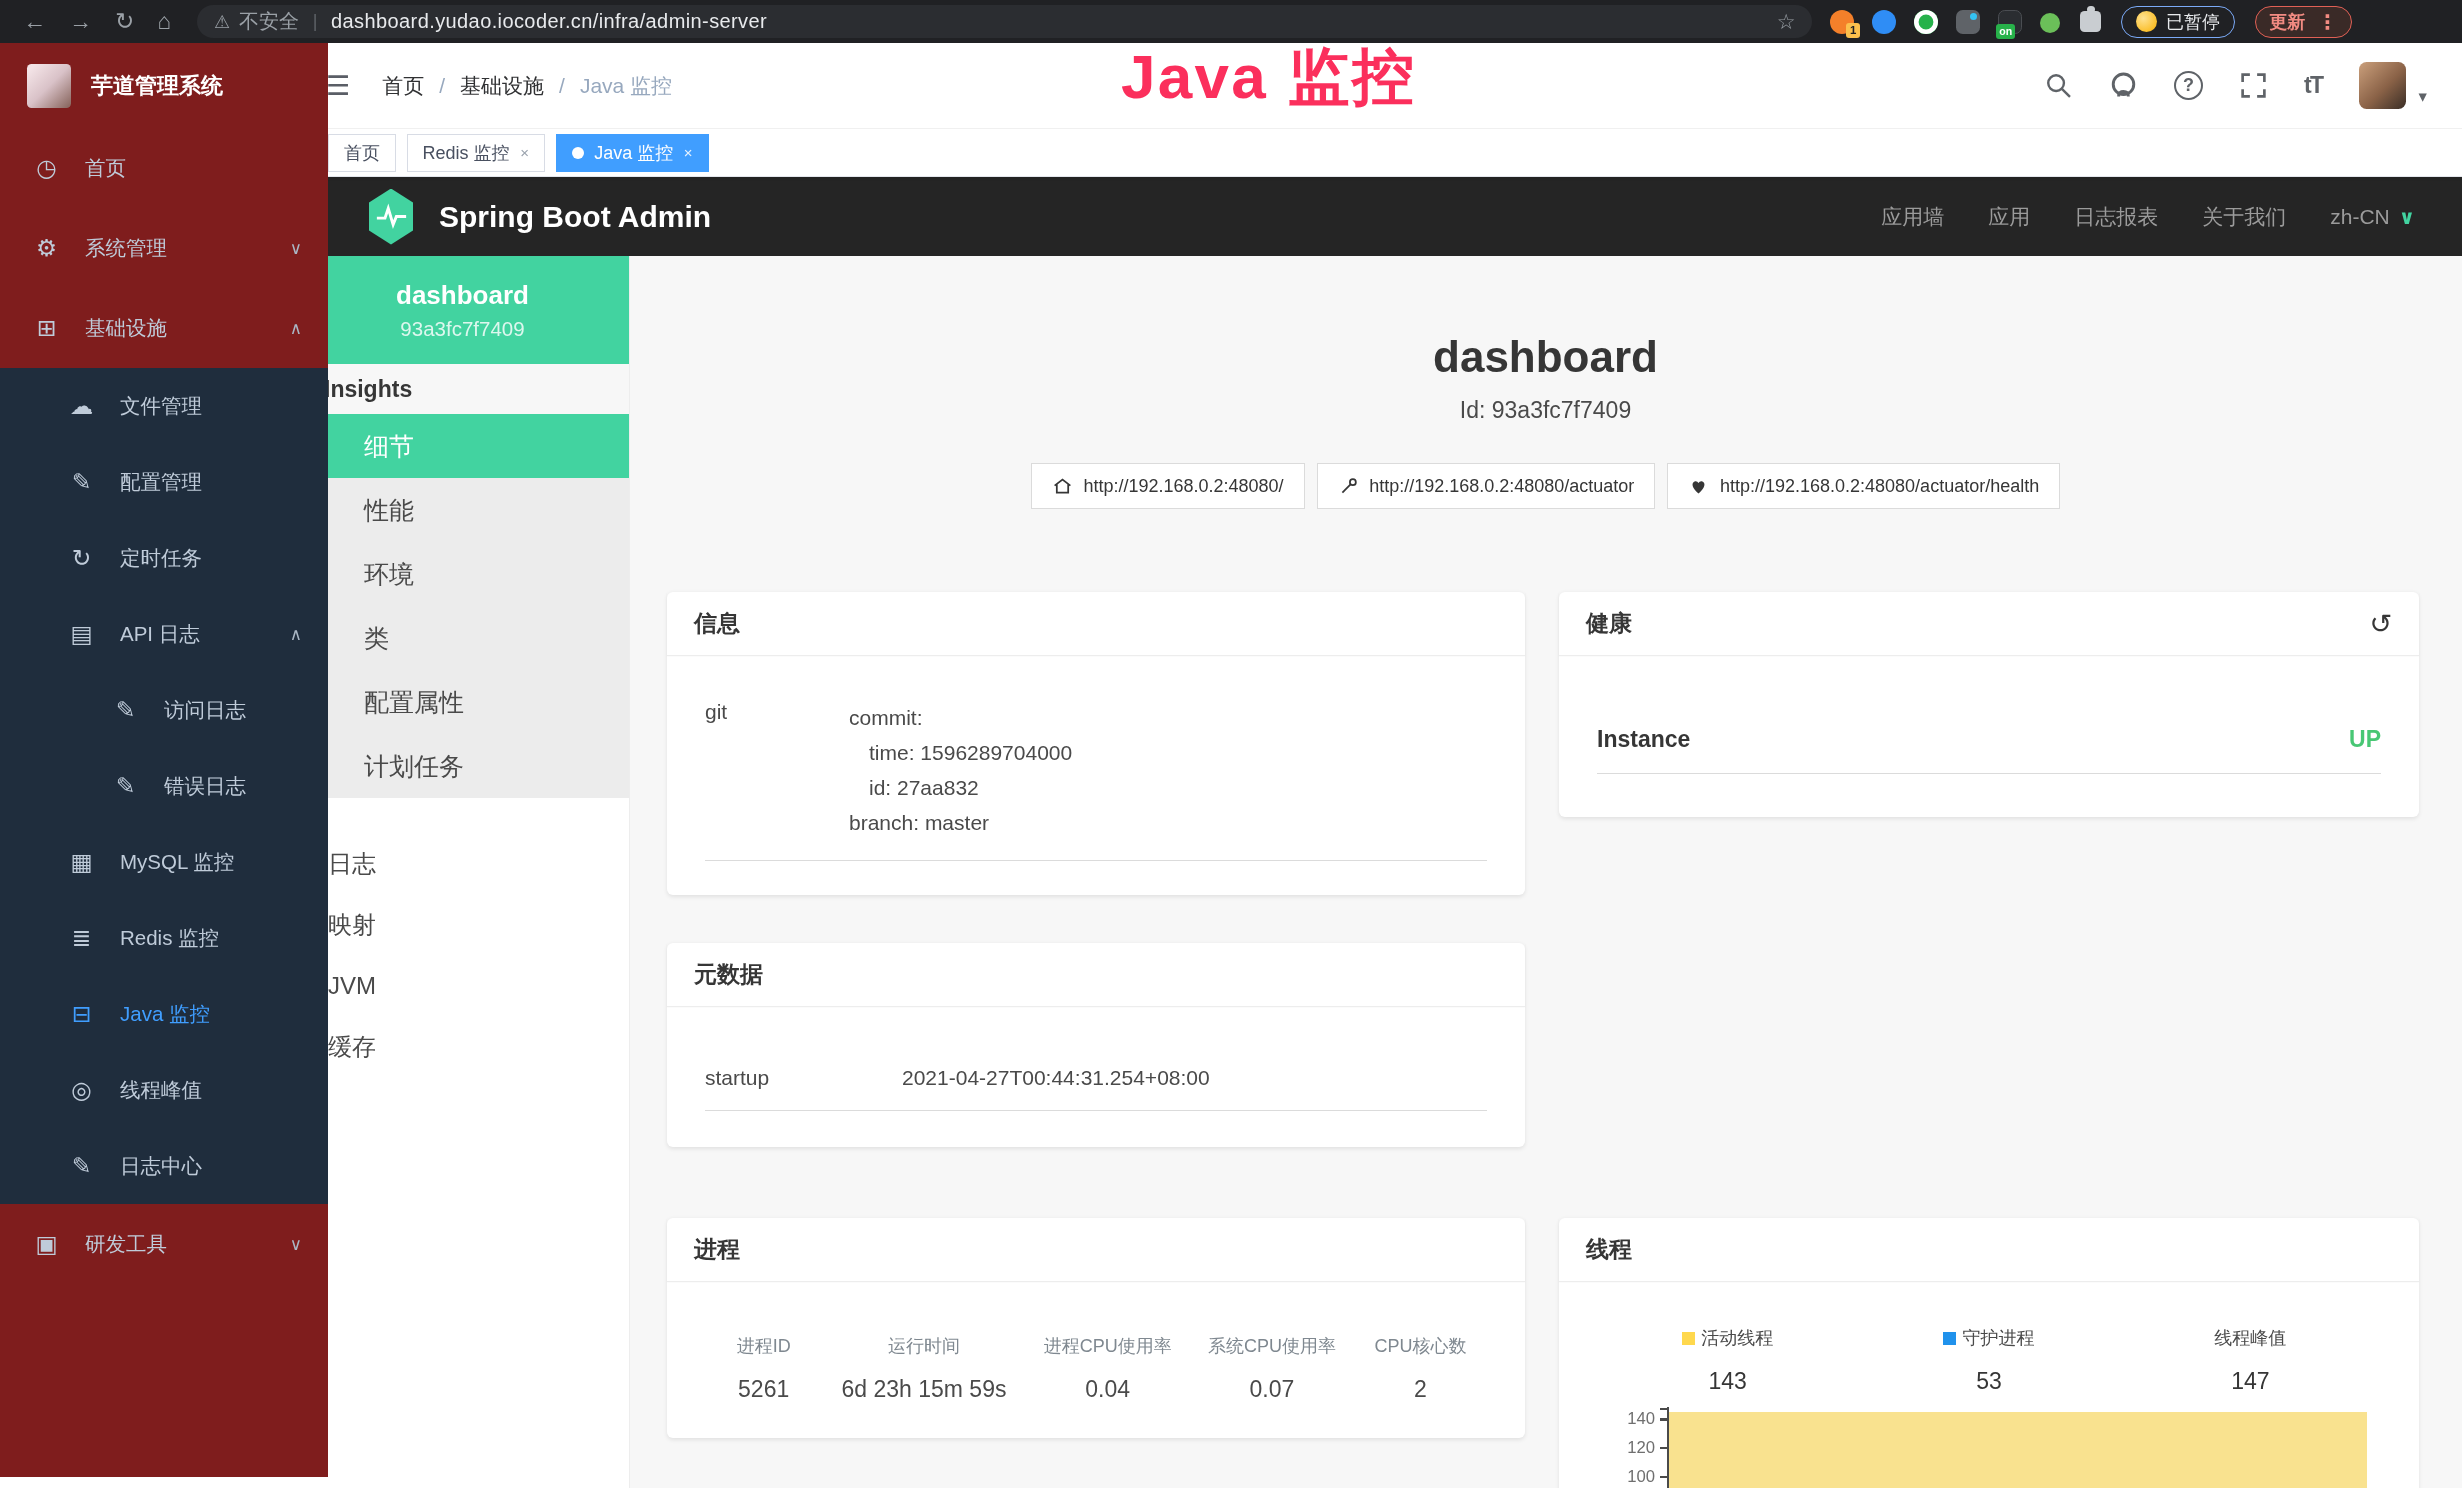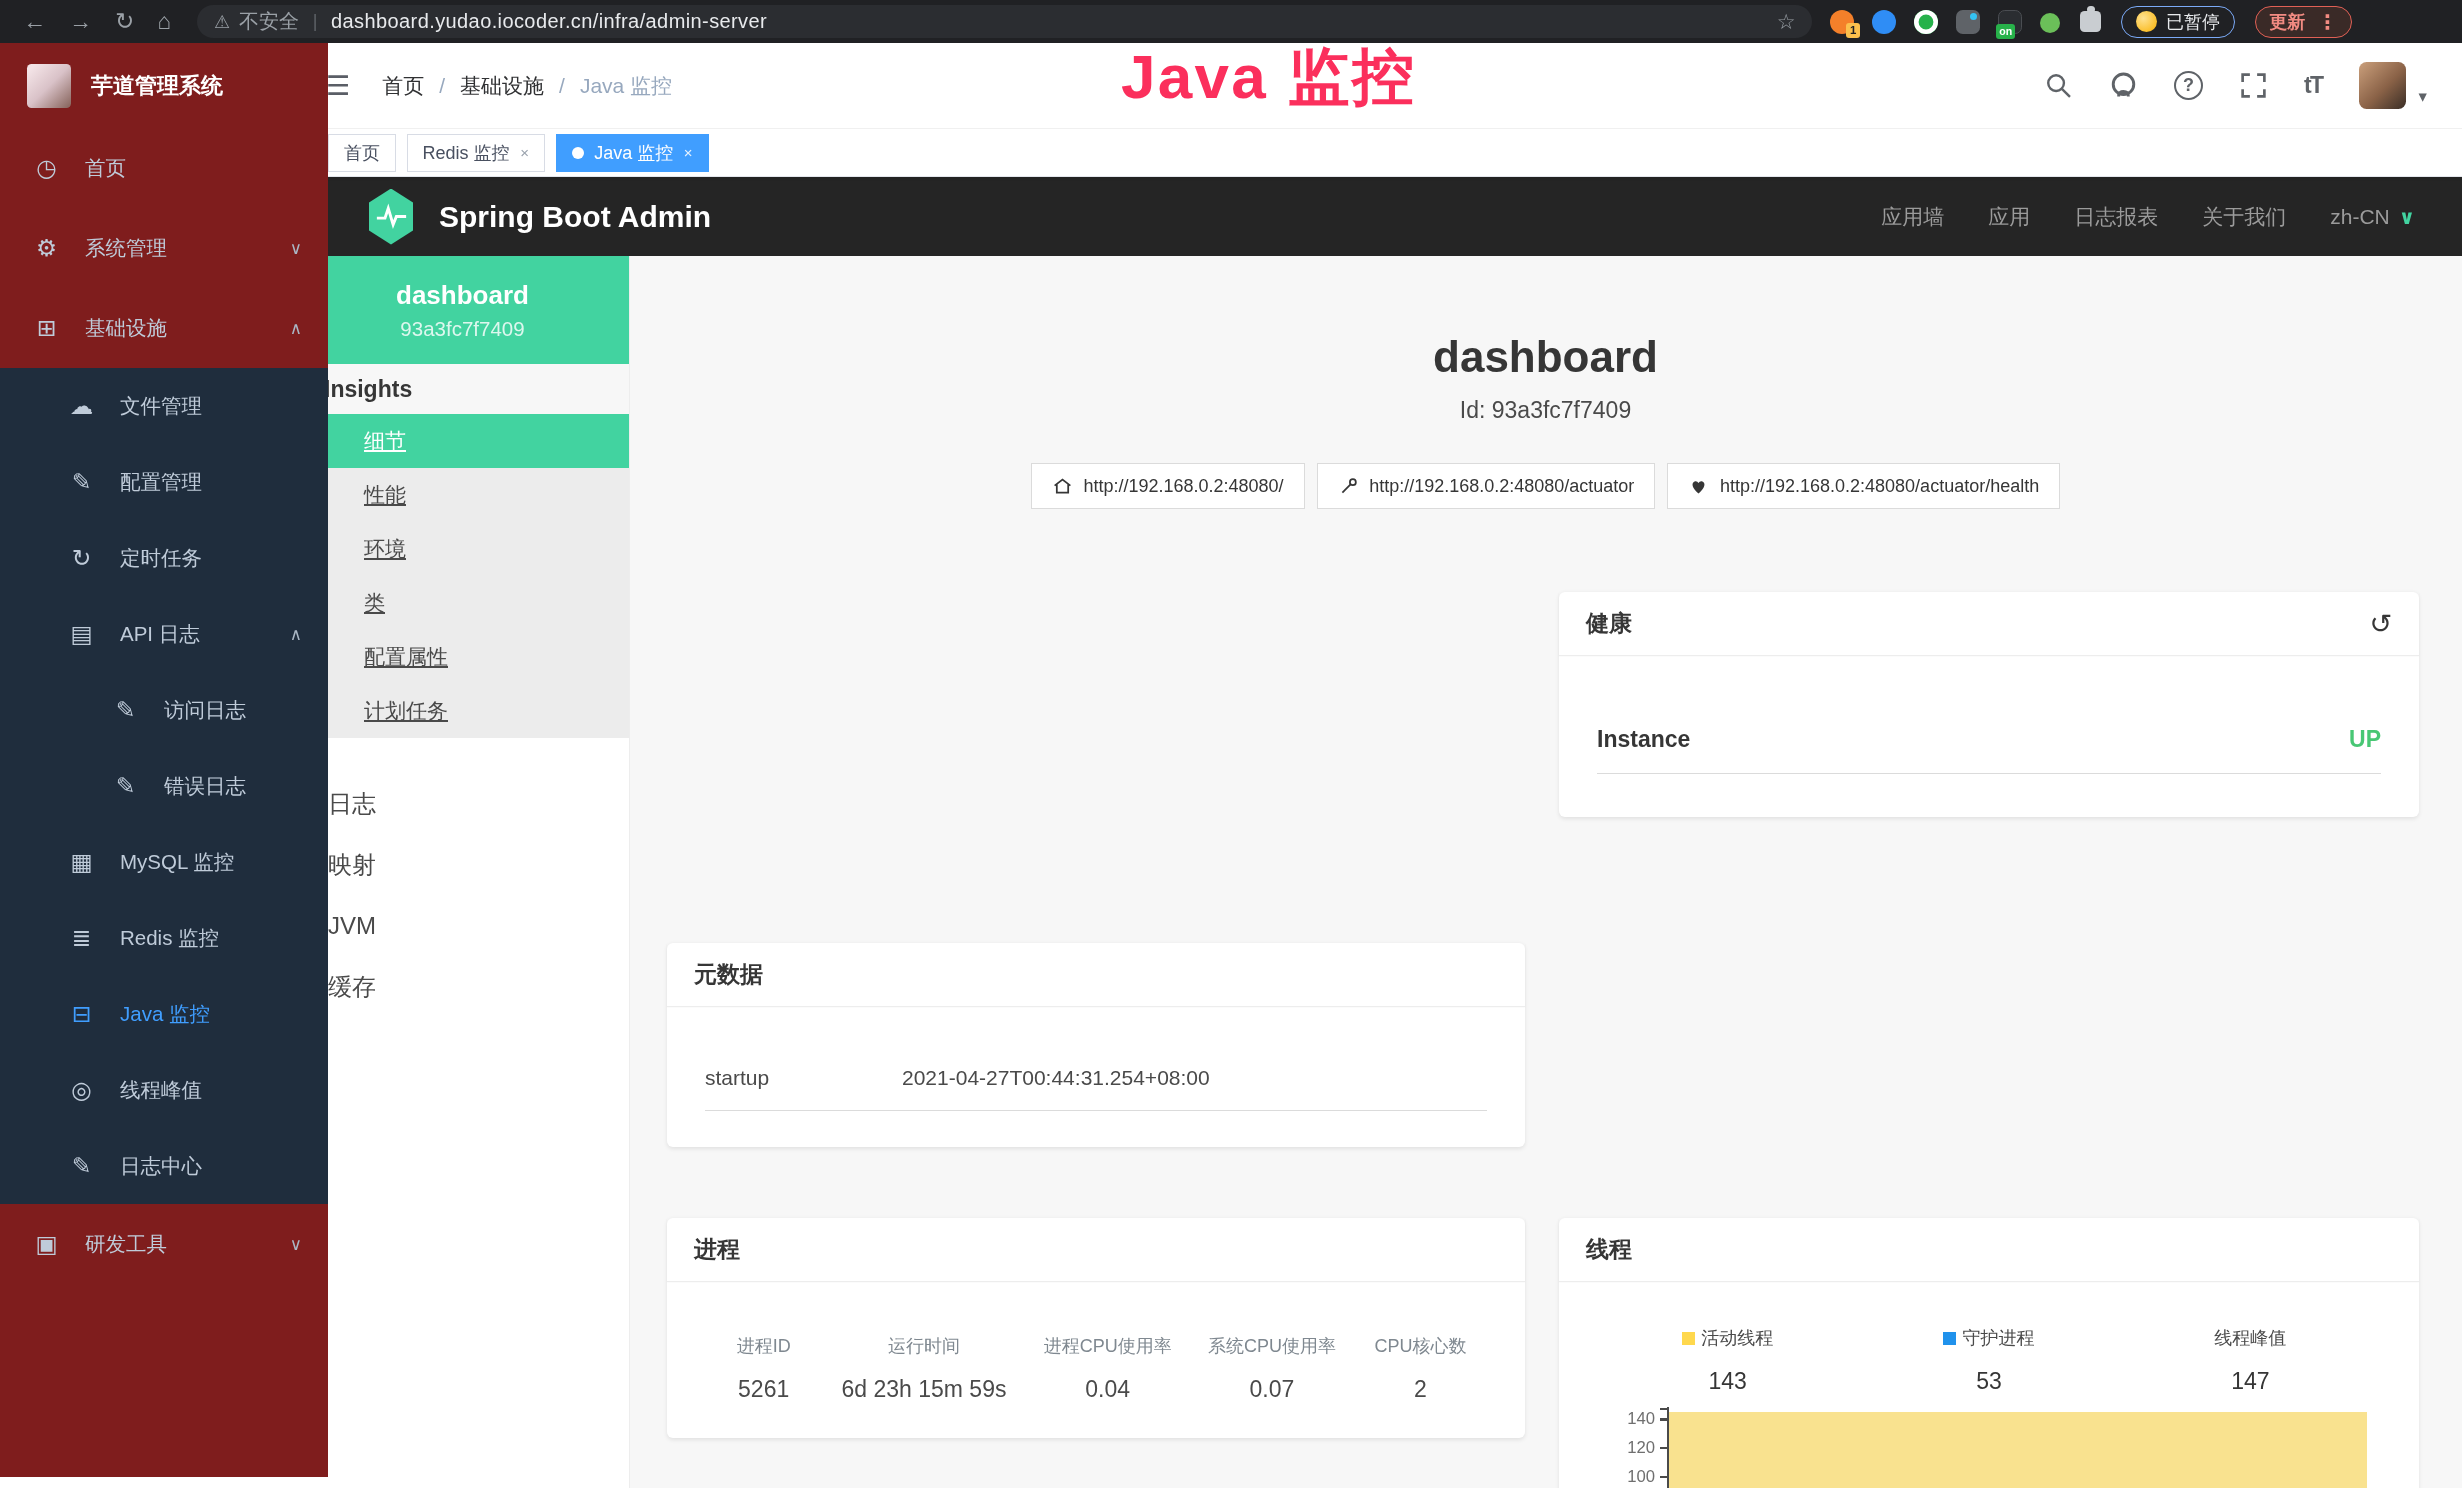--- a/index.html
+++ b/index.html
@@ -108,22 +108,22 @@
   .sba-side { position:absolute; left:296px; top:256px; width:334px; bottom:0; background:#fff;
     border-right:0.8px solid #ededed; z-index:2;}
   .inst-head { height:108px; background:#42d3a0; color:#fff; display:flex; flex-direction:column;
     justify-content:center; align-items:center; gap:6px; }
   .inst-name { font-size:26px; font-weight:700; }
   .inst-id { font-size:20.5px; color:rgba(255,255,255,.82); }
   .insights-wrap { border-left:7.6px solid #42d3a0; }
   .sec-title { height:50px; display:flex; align-items:center; padding-left:21px; background:#f7f7f7;
     font-weight:700; font-size:23px; color:#363636; }
   .imenu { background:#ececec; }
-  .imenu-item { height:54px; display:flex; align-items:center; padding-left:61px; font-size:21px;
-    color:#4a4a4a;text-decoration:underline; }
+  .imenu-item { height:64px; display:flex; align-items:center; padding-left:61px; font-size:25px;
+    color:#4a4a4a; }
   .imenu-item.active { background:#42d3a0; color:#fff; }
   .rmenu { padding-top:35px; }
   .rmenu-item { height:61px; display:flex; align-items:center; padding-left:32px; font-size:24px;
     color:#4a4a4a; }
 
   
   .sba-main { position:absolute; left:629px; top:256px; right:0; bottom:0; background:#f7f7f7;
     overflow:hidden; z-index:1;}
   .main-title { margin-top:76px; text-align:center; font-size:44px; font-weight:700; color:#363636;}
   .main-id { text-align:center; font-size:23px; color:#4a4a4a; margin-top:15px; }
@@ -404,20 +404,35 @@
       <span>http://192.168.0.2:48080/actuator</span>
     </div>
     <div class="chip">
       <svg viewBox="0 0 24 24" fill="currentColor">
           <path d="M12 20 C4.5 13.5 3.5 8 7.5 6.2 c2-.9 3.8.6 4.5 1.8 .7-1.2 2.5-2.7 4.5-1.8 4 1.8 3 7.3-4.5 13.8z"></path>
         </svg>
       <span>http://192.168.0.2:48080/actuator/health</span>
     </div>
   </div>
 
+  <div class="card info">
+    <div class="card-h">信息</div>
+    <div class="card-b">
+      <div class="kv-row">
+        <div class="kv-label">git</div>
+        <div class="kv-val">
+          <div>commit:</div>
+          <div class="ind">time: 1596289704000</div>
+          <div class="ind">id: 27aa832</div>
+          <div>branch: master</div>
+        </div>
+      </div>
+      <div class="divider"></div>
+    </div>
+  </div>
 
   <div class="card health">
     <div class="card-h">
       <span>健康</span>
       <span class="spacer"></span>
       <span class="hist-ic">↺</span>
     </div>
     <div class="card-b">
       <div class="h-row">
         <span class="h-label">Instance</span>

